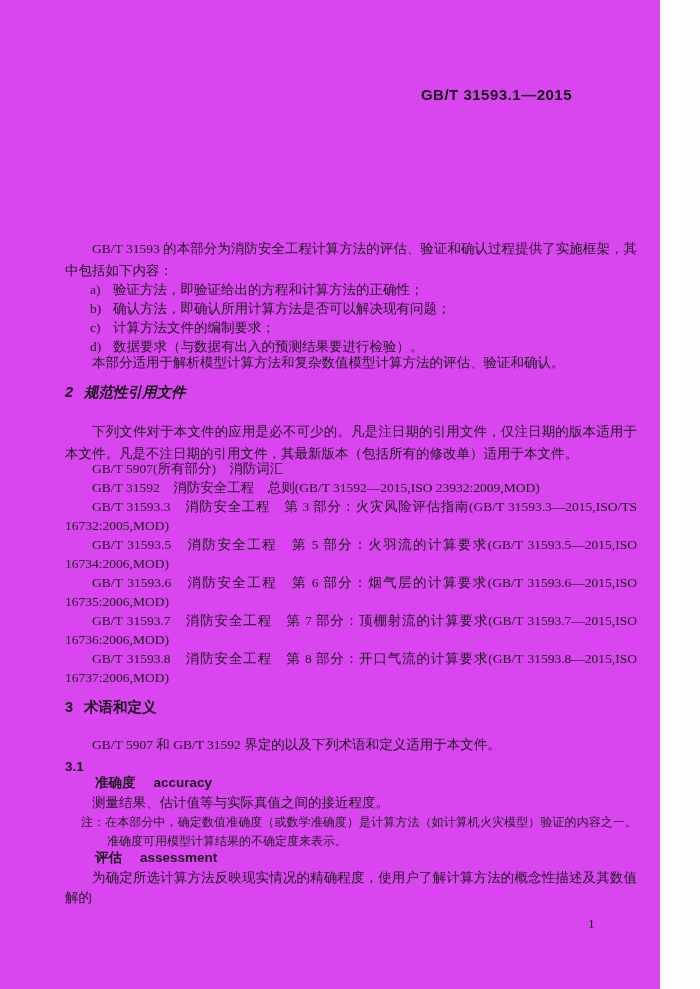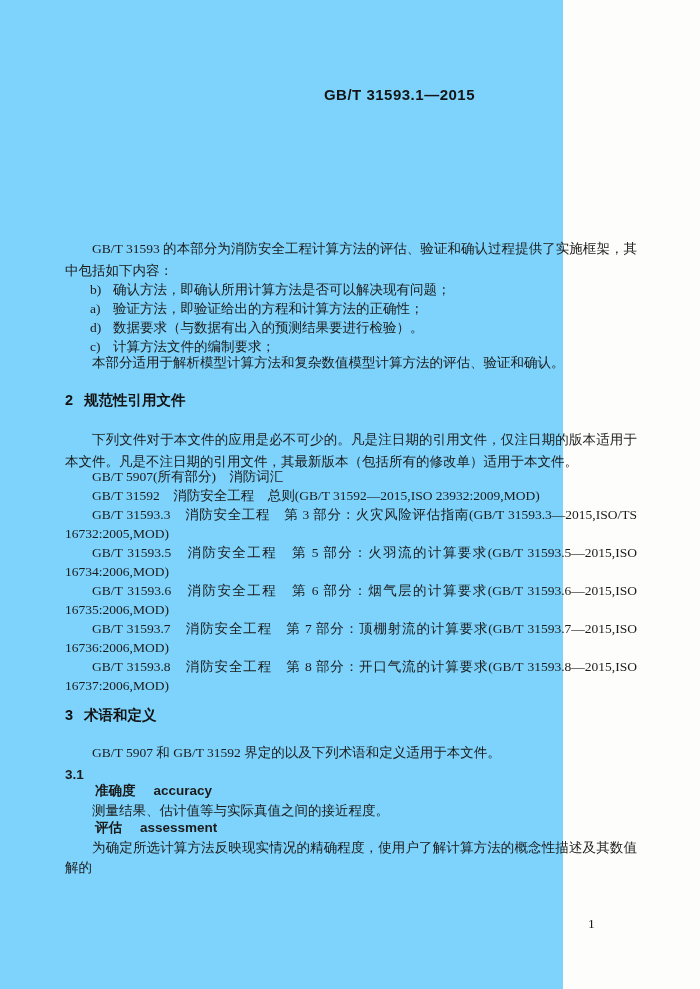--- a/index.html
+++ b/index.html
@@ -5,23 +5,23 @@
   html, body {
     margin: 0;
     padding: 0;
     width: 700px;
     height: 989px;
     background: #fdfdfc;
     overflow: hidden;
   }
   .page {
     position: relative;
-    width: 563px;
+    width: 660px;
     height: 989px;
-    background: #7dd3fc;
+    background: #d946ef;
     color: #1b1b1b;
     font-family: "Liberation Serif", "DejaVu Serif", serif;
   }
   
   .doc-num {
     position: absolute;
     top: 86px;
     right: 88px;
     font-family: "Liberation Sans", "DejaVu Sans", sans-serif;
     font-weight: bold;
@@ -55,21 +55,21 @@
   .sec-heading {
     font-family: "Liberation Sans", "DejaVu Sans", sans-serif;
     font-weight: bold;
     font-size: 14.5px;
     line-height: 20px;
     margin: 0;
     color: #131313;
   }
   .sec-heading .sec-no { display: inline-block; margin-right: 11px; }
   #s1-heading { margin-top: 6px; }
-  #s2-heading { margin-top: 16px; }
+  #s2-heading { margin-top: 8px; font-style: italic; }
   #s3-heading { margin-top: 10px; }
 
   p { margin: 0; text-align: justify; }
   .indent { text-indent: 2em; }
 
   #s1-intro { margin-top: 24px; line-height: 22px; }
   .list { margin-top: -2px; }
   .list-item { padding-left: 25px; line-height: 19px; text-align: justify; }
   .li-label { display: inline-block; width: 23px; }
   #s1-closing { margin-top: -4px; line-height: 22px; }
@@ -120,30 +120,30 @@
 <div class="page">
 
   <div class="doc-num">GB/T 31593.1—2015</div>
 
 
   <div class="content">
 
     <p class="indent" id="s1-intro">GB/T 31593 的本部分为消防安全工程计算方法的评估、验证和确认过程提供了实施框架，其中包括如下内容：</p>
     <div class="list">
       <div class="list-item">
+        <span class="li-label">a)</span><span>验证方法，即验证给出的方程和计算方法的正确性；</span>
+      </div>
+      <div class="list-item">
         <span class="li-label">b)</span><span>确认方法，即确认所用计算方法是否可以解决现有问题；</span>
       </div>
       <div class="list-item">
-        <span class="li-label">a)</span><span>验证方法，即验证给出的方程和计算方法的正确性；</span>
+        <span class="li-label">c)</span><span>计算方法文件的编制要求；</span>
       </div>
       <div class="list-item">
         <span class="li-label">d)</span><span>数据要求（与数据有出入的预测结果要进行检验）。</span>
-      </div>
-      <div class="list-item">
-        <span class="li-label">c)</span><span>计算方法文件的编制要求；</span>
       </div>
     </div>
     <p class="indent" id="s1-closing">本部分适用于解析模型计算方法和复杂数值模型计算方法的评估、验证和确认。</p>
 
     <h2 class="sec-heading" id="s2-heading">
       <span class="sec-no">2</span><span>规范性引用文件</span>
     </h2>
     <p class="indent" id="s2-intro">下列文件对于本文件的应用是必不可少的。凡是注日期的引用文件，仅注日期的版本适用于本文件。凡是不注日期的引用文件，其最新版本（包括所有的修改单）适用于本文件。</p>
     <div class="refs">
       <p>GB/T 5907(所有部分)　消防词汇</p>
@@ -158,20 +158,21 @@
     <h2 class="sec-heading" id="s3-heading">
       <span class="sec-no">3</span><span>术语和定义</span>
     </h2>
     <p class="indent" id="s3-intro">GB/T 5907 和 GB/T 31592 界定的以及下列术语和定义适用于本文件。</p>
 
     <div class="term-no">3.1</div>
     <div class="term-line">
       <span>准确度</span><span class="term-en">accuracy</span>
     </div>
     <p class="term-def">测量结果、估计值等与实际真值之间的接近程度。</p>
+    <div class="term-note">注：在本部分中，确定数值准确度（或数学准确度）是计算方法（如计算机火灾模型）验证的内容之一。准确度可用模型计算结果的不确定度来表示。</div>
 
     <div class="term-line">
       <span>评估</span><span class="term-en">assessment</span>
     </div>
     <p class="term-def">为确定所选计算方法反映现实情况的精确程度，使用户了解计算方法的概念性描述及其数值解的</p>
 
   </div>
 
   <div class="page-num">1</div>
 

